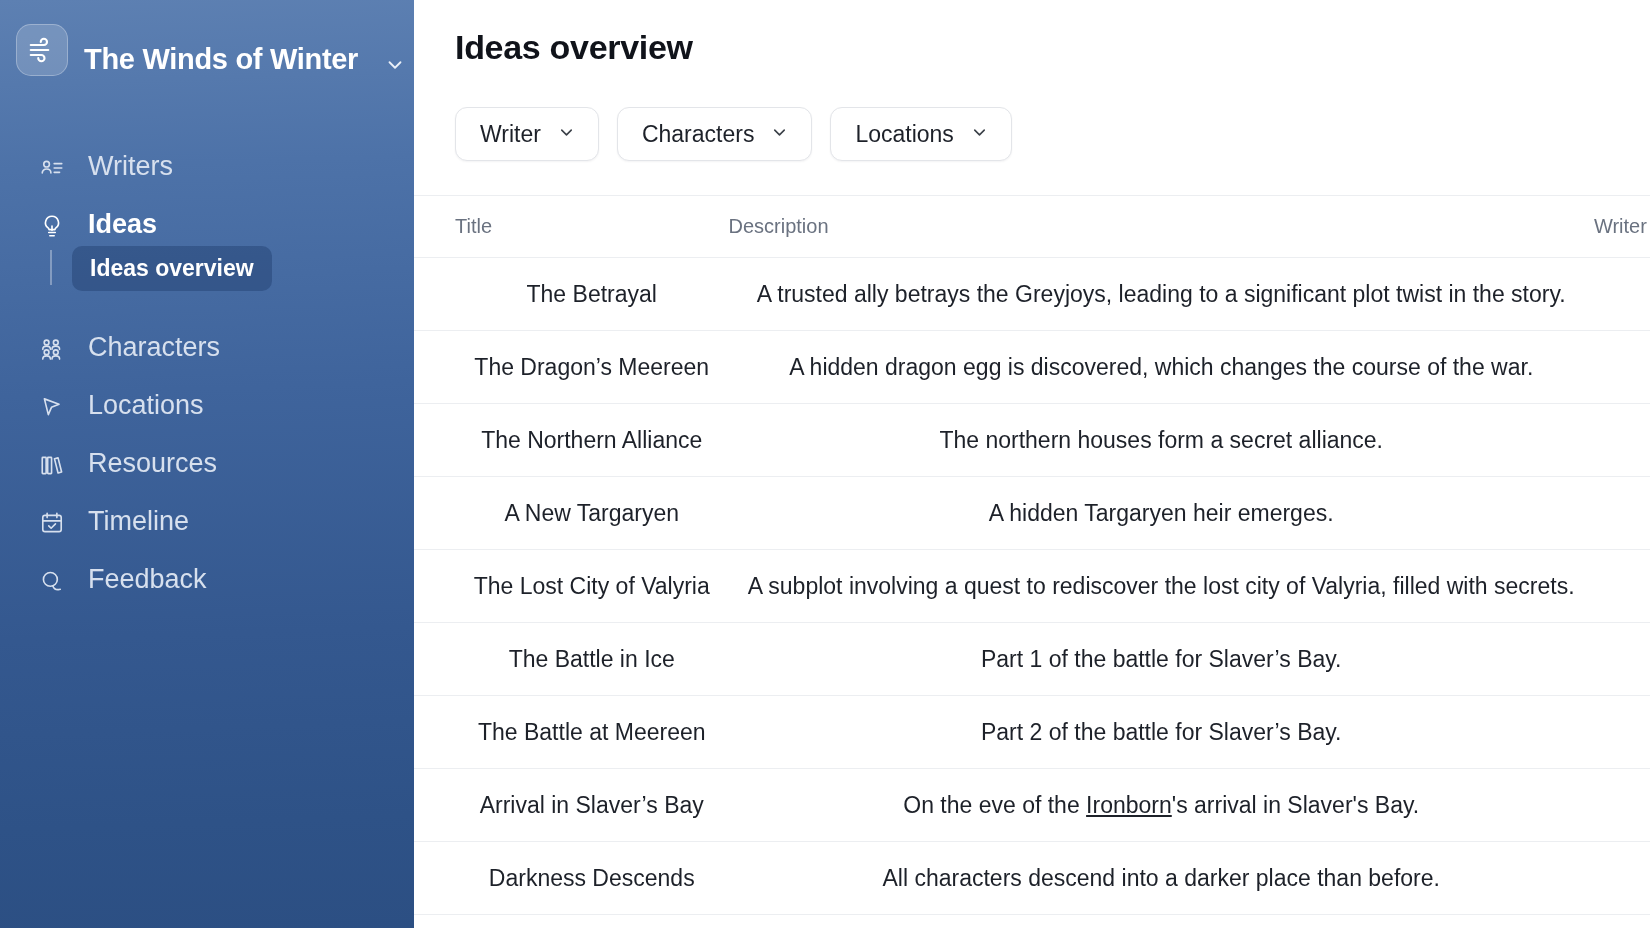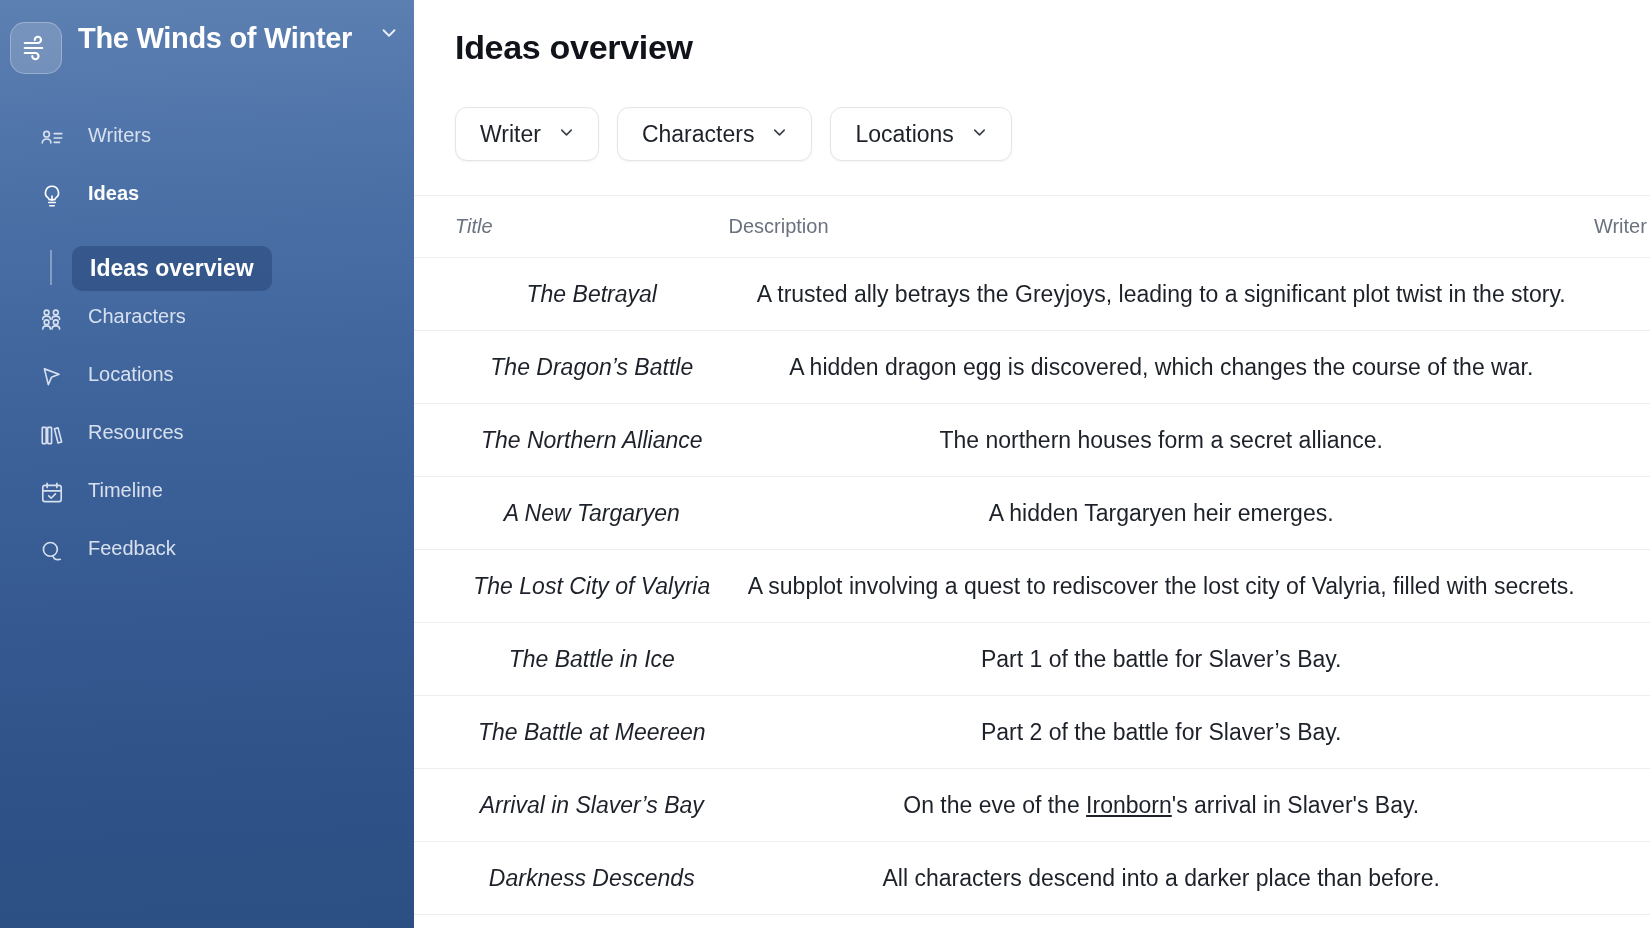--- a/index.html
+++ b/index.html
@@ -14,48 +14,48 @@
   
   .sidebar {
     width: 414px; height: 928px; flex: 0 0 414px;
     background: linear-gradient(178deg, #5d80b2 0%, #4d72a8 18%, #3f649c 42%, #34588f 68%, #2e5287 88%, #2c4f83 100%);
     position: relative;
     color: #ffffff;
     padding-top: 22px;
     overflow: hidden;
   }
   .brand {
-    display: flex; align-items: flex-start;
+    display: flex; align-items: flex-end;
     gap: 16px;
-    padding: 0 24px 0 10px;
+    padding: 0 24px 0 16px;
     height: 54px;
   }
   .brand-logo {
     width: 52px; height: 52px; flex: 0 0 52px;
     border-radius: 15px;
     background: rgba(255,255,255,0.17);
     border: 1px solid rgba(255,255,255,0.28);
     display: flex; align-items: center; justify-content: center;
   }
   .brand-title {
     font-size: 29px; font-weight: bold;
     letter-spacing: -0.3px;
     white-space: nowrap;
     color: #ffffff;
   }
   .brand-caret { margin-left: 10px; display: flex; align-items: center; }
 
   .nav { margin-top: 48px; }
   .nav-item {
-    display: flex; align-items: flex-start;
+    display: flex; align-items: flex-end;
     height: 58px;
     padding-left: 38px;
     gap: 22px;
     color: #d7e0ee;
-    font-size: 20px;
+    font-size: 27px;
   }
   .nav-item .nav-ico { width: 28px; height: 28px; flex: 0 0 28px; display:flex; align-items:center; justify-content:center; }
   .nav-item.active { color: #ffffff; font-weight: bold; }
   .nav-label { white-space: nowrap; }
 
   .subnav {
     position: relative;
     margin-left: 50px;
     padding-left: 22px;
     margin-top: 6px;
@@ -124,21 +124,21 @@
     padding: 0;
     border-bottom: 1px solid #eceef1;
     border-top: 1px solid #eceef1;
   }
   table.ideas td {
     height: 73px;
     padding: 0;
     border-bottom: 1px solid #eceef1;
     font-size: 23px; color: #1d2129; text-align: center;
   }
-  .col-title   { width: 258px; padding-left: 41px !important; font-style: italic; }
+  .col-title   { width: 258px; padding-left: 41px !important; }
   .col-desc    { width: 710px; }
   .col-writer  { width: 320px; }
   td.col-title { color: #3b4048; }
   .desc-cell { overflow: hidden; text-overflow: clip; white-space: nowrap; }
   .desc-link { text-decoration: underline; color: inherit; margin-top: 27px; }
   .badge {
     display: inline-block;
     background: #e4e8ef;
     border-radius: 8px;
     padding: 7px 14px;
@@ -305,21 +305,21 @@
 
           <tr>
             <td class="col-title">The Betrayal</td>
             <td class="col-desc">
                 <div class="desc-cell">A trusted ally betrays the Greyjoys, leading to a significant plot twist in the story.</div>
               </td>
             <td class="col-writer"><span class="badge">Terrence Brooks</span></td>
           </tr>
 
           <tr>
-            <td class="col-title">The Dragon’s Battle</td>
+            <td class="col-title">The Dragon’s Meereen</td>
             <td class="col-desc">
                 <div class="desc-cell">A hidden dragon egg is discovered, which changes the course of the war.</div>
               </td>
             <td class="col-writer"><span class="badge">Victoria Ahn</span></td>
           </tr>
 
           <tr>
             <td class="col-title">The Northern Alliance</td>
             <td class="col-desc">
                 <div class="desc-cell">The northern houses form a secret alliance.</div>

